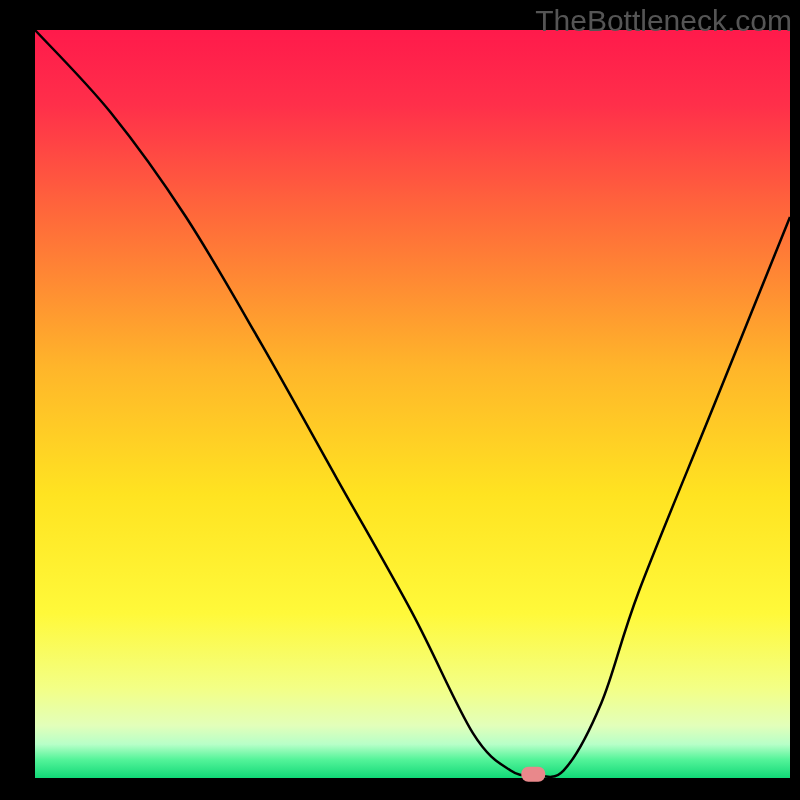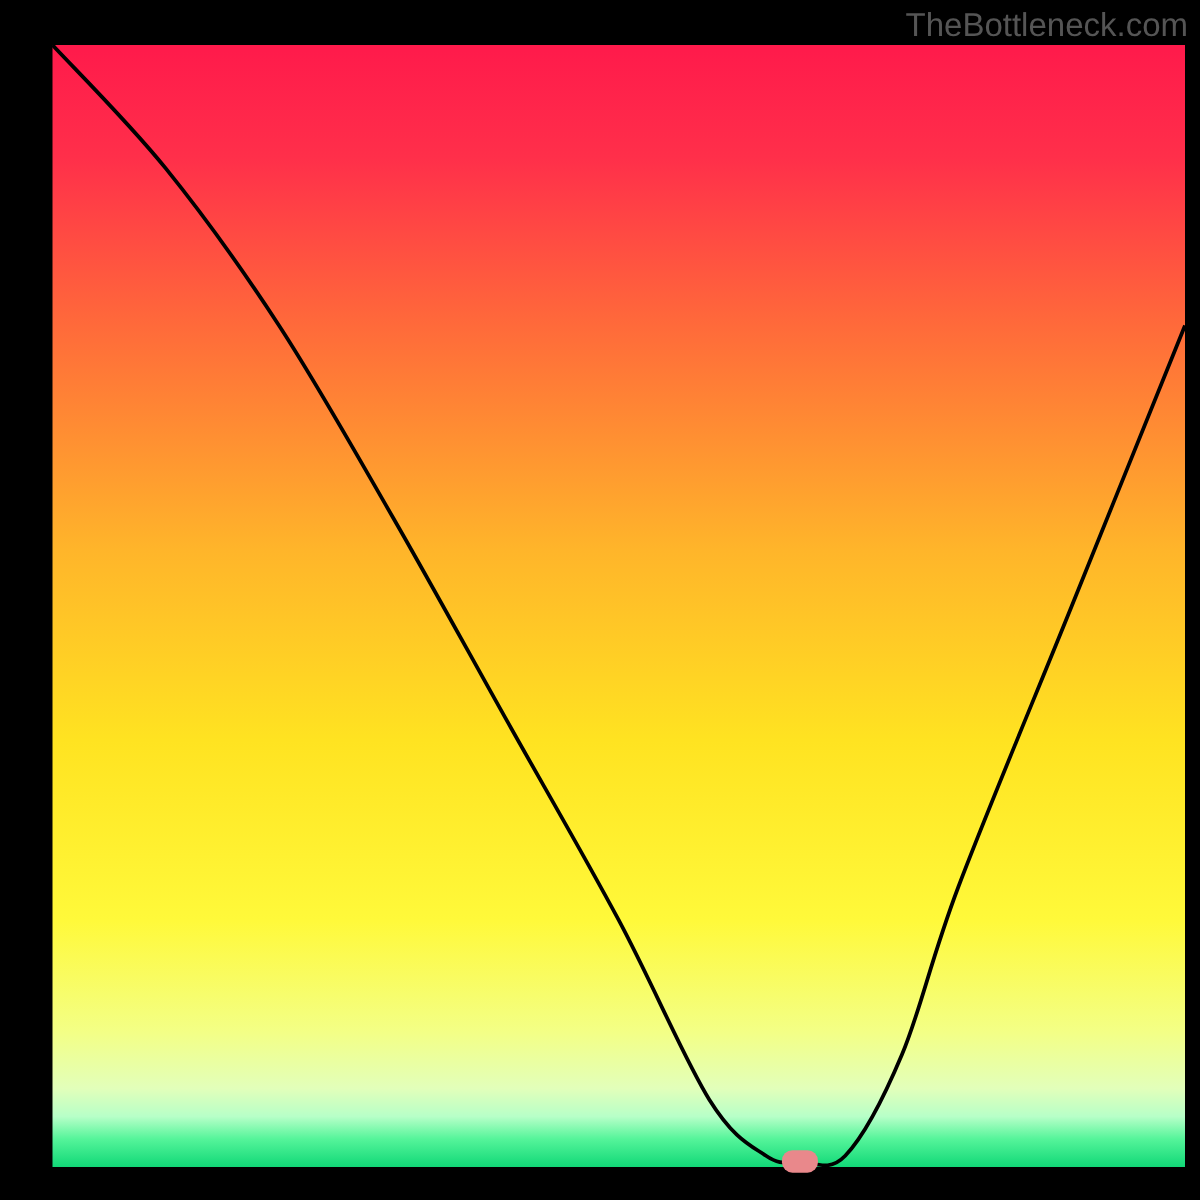--- a/index.html
+++ b/index.html
@@ -11,21 +11,21 @@
   .chart-container {
     width: 800px;
     height: 800px;
     position: relative;
   }
   .watermark {
     position: absolute;
     top: 4px;
     right: 8px;
     color: #555;
-    font-size: 22px;
+    font-size: 30px;
     font-family: Arial, sans-serif;
     z-index: 10;
   }
   svg { display: block; }
 </style>
 </head>
 <body>
 
 <div class="chart-container">
   <div class="watermark">TheBottleneck.com</div>

